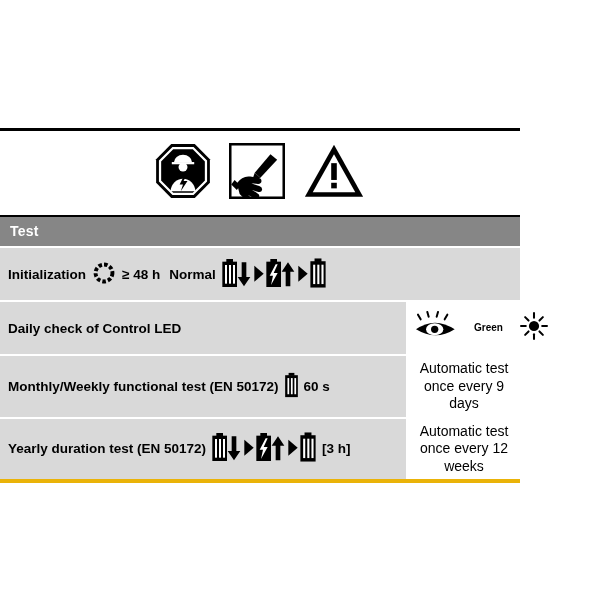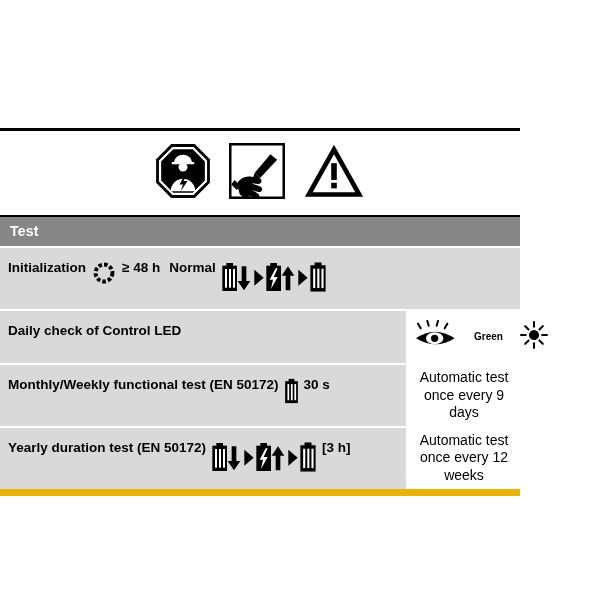--- a/index.html
+++ b/index.html
@@ -13,21 +13,21 @@
     font-family: "Liberation Sans", sans-serif;
     position: relative;
   }
   .sheet {
     position: absolute;
     left: 0;
     top: 128px;
     width: 520px;
     box-sizing: border-box;
     border-top: 3px solid #000;
-    border-bottom: 7px solid #eab308;
+    border-bottom: 4px solid #eab308;
     background: #f0abfc;
   }
 
   
   .picto-row {
     height: 84px;
     border-bottom: 2px solid #000;
     display: flex;
     align-items: center;
     justify-content: center;
@@ -57,21 +57,22 @@
     background: #d9d9d9;
     min-height: 52px;
   }
   .row:last-child { border-bottom: none; }
 
   .cell-left {
     flex: 0 0 406px;
     width: 406px;
     box-sizing: border-box;
     display: flex;
-    padding: 12px 8px;
+    align-items: center;
+    padding: 4px 8px;
     font-size: 13.5px;
     font-weight: bold;
     color: #000;
     background: #d9d9d9;
   }
   .cell-right {
     flex: 1 1 auto;
     box-sizing: border-box;
     background: #ffffff;
     display: flex;
@@ -251,21 +252,21 @@
       <span class="gap4"></span>
       <span class="inline-svg">
         <svg width="15" height="28" viewBox="0 0 26 48">
           <rect x="2" y="7" width="22" height="38" fill="#000"></rect>
           <rect x="8" y="3" width="10" height="5" fill="#000"></rect>
           <rect x="6" y="12" width="3" height="28" fill="#fff"></rect>
           <rect x="12" y="12" width="3" height="28" fill="#fff"></rect>
           <rect x="18" y="12" width="3" height="28" fill="#fff"></rect>
         </svg>
       </span>
-      <span class="suffix">30 s</span>
+      <span class="suffix">60 s</span>
     </div>
     <div class="cell-right">
       <span>
         <span class="two-line">Automatic test</span>
         <span class="two-line">once every 9 days</span>
       </span>
     </div>
   </div>
 
   <div class="row">

